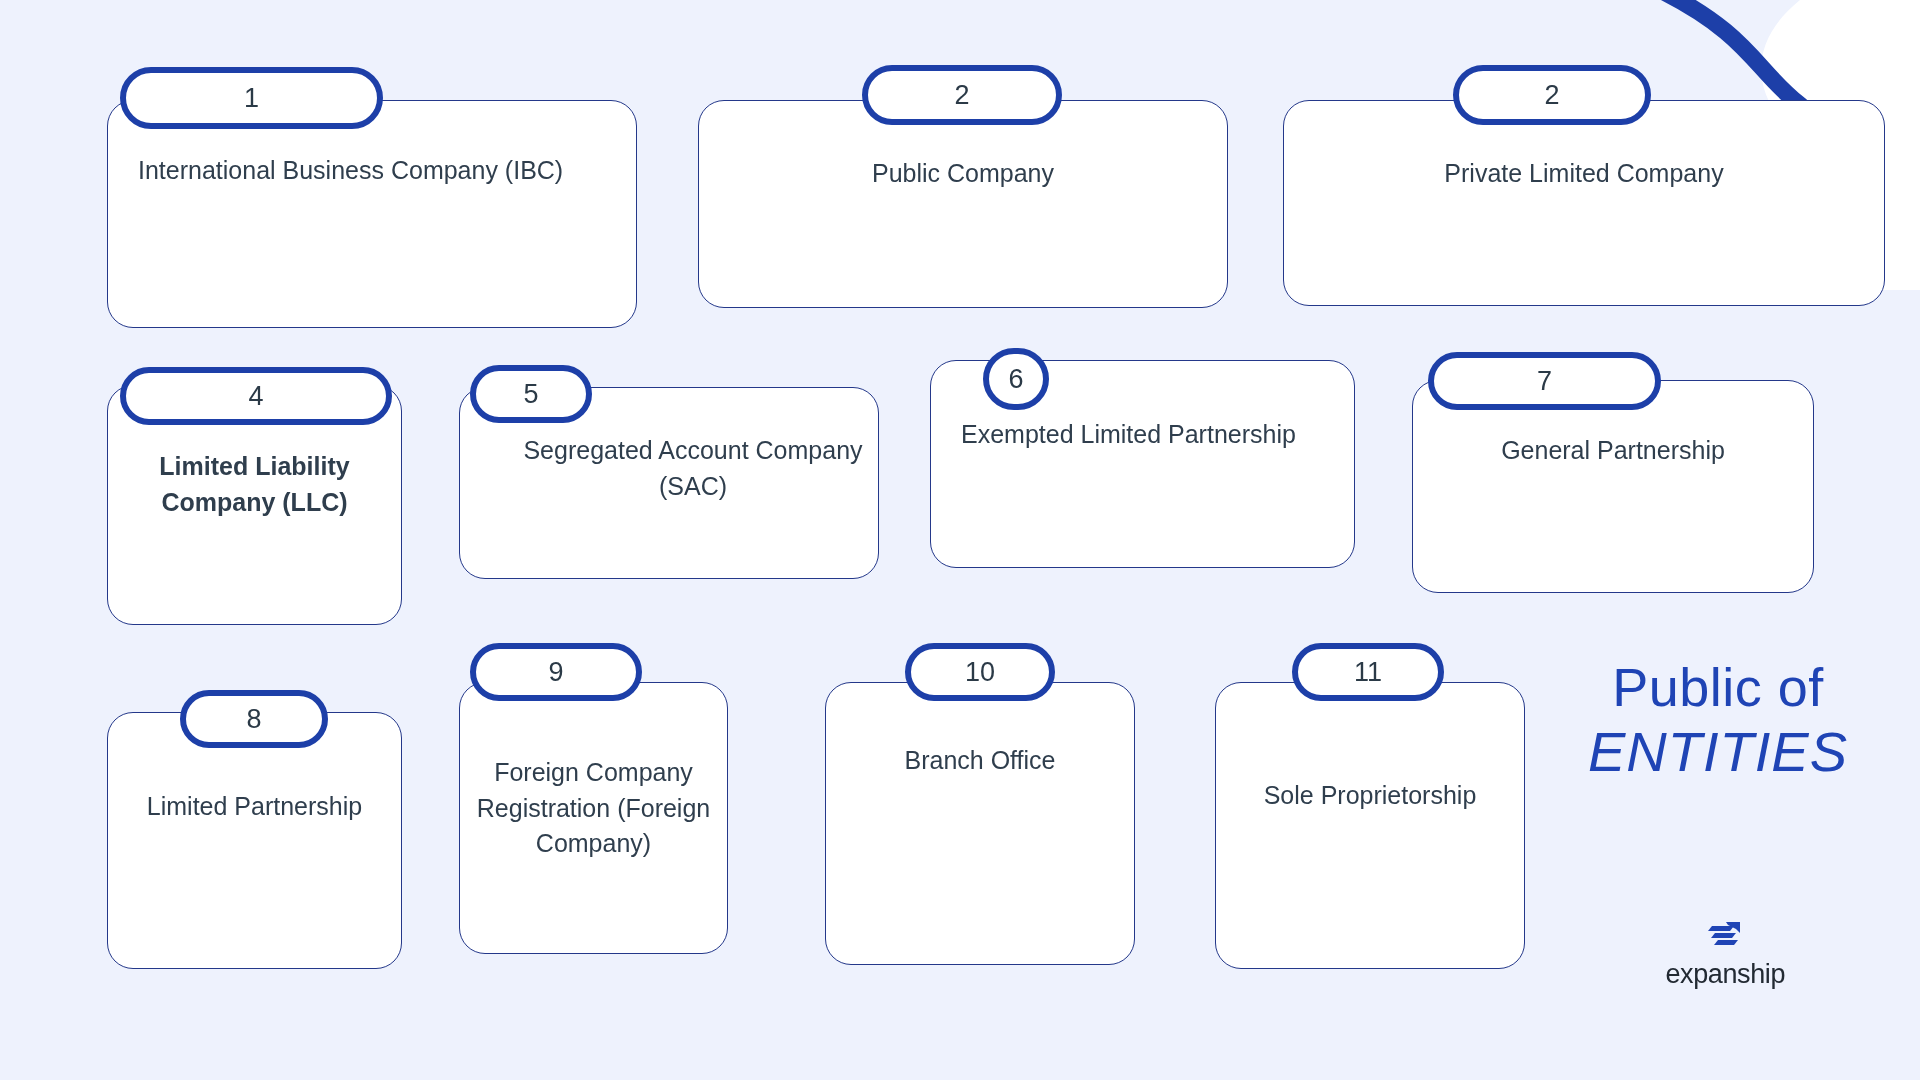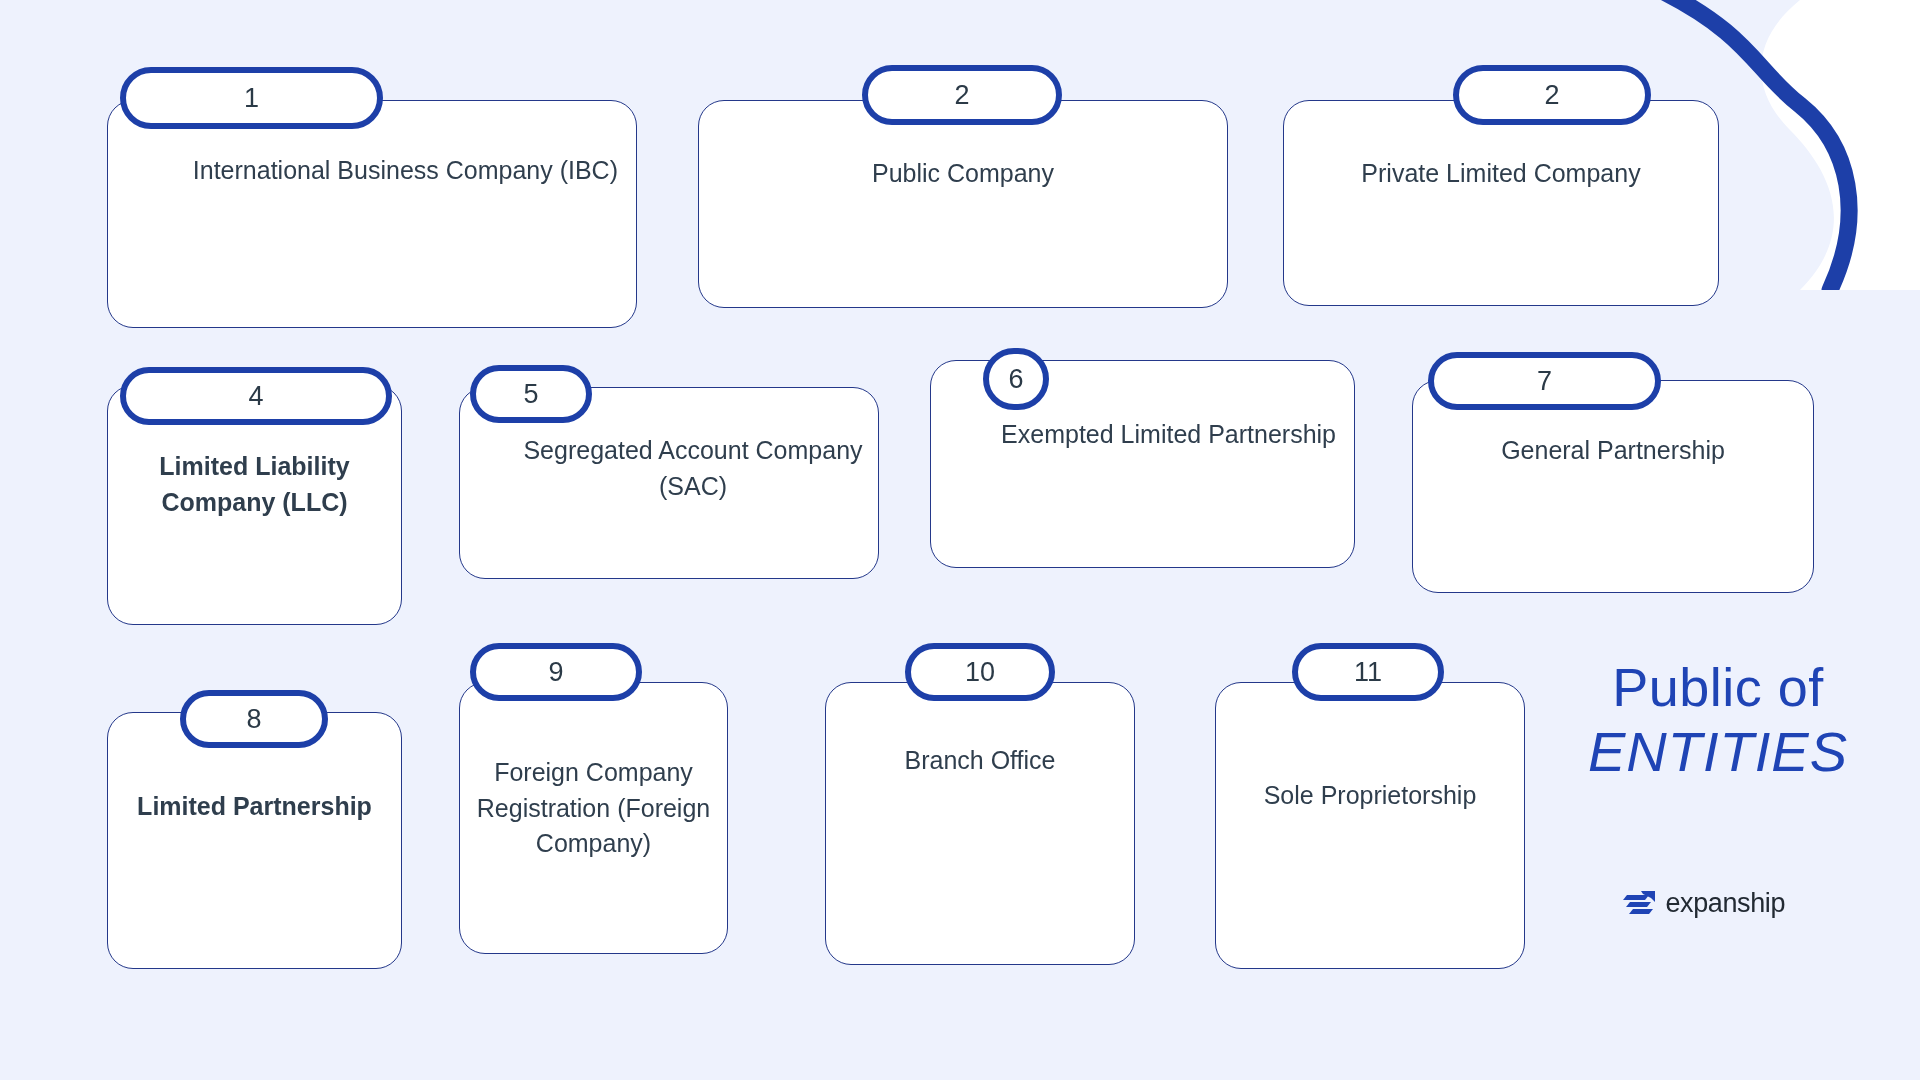--- a/index.html
+++ b/index.html
@@ -22,21 +22,21 @@
   }
   .card-text{
     position:absolute;left:0;right:0;
     text-align:center;
     color:#2f3e4d;
     font-size:25px;
     line-height:1.42;
     padding:0 14px;
     box-sizing:border-box;
   }
-  .card-text.left{text-align:right;padding-left:30px;padding-right:18px;}
+  .card-text.left{text-align:left;padding-left:30px;padding-right:18px;}
 
   .badge{
     position:absolute;
     background:#ffffff;
     border:6px solid #1d3fa8;
     border-radius:999px;
     box-sizing:border-box;
     display:flex;align-items:center;justify-content:center;
     color:#2b3a47;
     font-size:27px;
@@ -46,21 +46,21 @@
 
   .title-block{position:absolute;right:52px;top:660px;text-align:center;width:300px;}
   .title-line1{
     color:#1f44b5;font-size:54px;line-height:1.0;letter-spacing:0.5px;
   }
   .title-line2{
     color:#1f44b5;font-size:56px;line-height:1.05;margin-top:9px;
     font-weight:normal;font-style:italic;letter-spacing:1px;
   }
 
-  .logo{position:absolute;right:135px;top:888px;display:flex;align-items:center;gap:9px;}
+  .logo{position:absolute;right:135px;top:920px;display:flex;align-items:center;gap:9px;flex-direction:column;}
   .logo-word{color:#222a33;font-size:27px;letter-spacing:-0.4px;}
 </style>
 </head>
 <body>
 
 <div id="stage">
 
   <svg class="deco" viewBox="0 0 420 290" xmlns="http://www.w3.org/2000/svg">
     <path d="M420 0 L420 290 L300 290 C360 230 330 170 290 130 C250 90 250 40 300 0 Z" fill="#ffffff"></path>
     <path d="M160 -10 C250 35 255 70 300 105 C350 145 365 215 330 290" fill="none" stroke="#1d3fa8" stroke-width="17" stroke-linecap="round"></path>
@@ -73,21 +73,21 @@
     <span>1</span>
   </div>
 
   <div class="card" style="left:698px;top:100px;width:530px;height:208px;">
     <div class="card-text" style="top:55px;">Public Company</div>
   </div>
   <div class="badge" style="left:862px;top:65px;width:200px;height:60px;">
     <span>2</span>
   </div>
 
-  <div class="card" style="left:1283px;top:100px;width:436px;height:206px;padding-left:16px;">
+  <div class="card" style="left:1283px;top:100px;width:602px;height:206px;padding-left:16px;">
     <div class="card-text" style="top:55px;">Private Limited Company</div>
   </div>
   <div class="badge" style="left:1453px;top:65px;width:198px;height:60px;">
     <span>2</span>
   </div>
 
   <div class="card" style="left:107px;top:385px;width:295px;height:240px;">
     <div class="card-text" style="top:63px;font-weight:bold;">Limited Liability Company (LLC)</div>
   </div>
   <div class="badge" style="left:120px;top:367px;width:272px;height:58px;">
@@ -109,21 +109,21 @@
   </div>
 
   <div class="card" style="left:1412px;top:380px;width:402px;height:213px;">
     <div class="card-text" style="top:52px;">General Partnership</div>
   </div>
   <div class="badge" style="left:1428px;top:352px;width:233px;height:58px;">
     <span>7</span>
   </div>
 
   <div class="card" style="left:107px;top:712px;width:295px;height:257px;">
-    <div class="card-text" style="top:76px;font-weight:bold;">Limited Partnership</div>
+    <div class="card-text" style="top:76px;">Limited Partnership</div>
   </div>
   <div class="badge" style="left:180px;top:690px;width:148px;height:58px;">
     <span>8</span>
   </div>
 
   <div class="card" style="left:459px;top:682px;width:269px;height:272px;">
     <div class="card-text" style="top:72px;">Foreign Company Registration (Foreign Company)</div>
   </div>
   <div class="badge" style="left:470px;top:643px;width:172px;height:58px;">
     <span>9</span>

